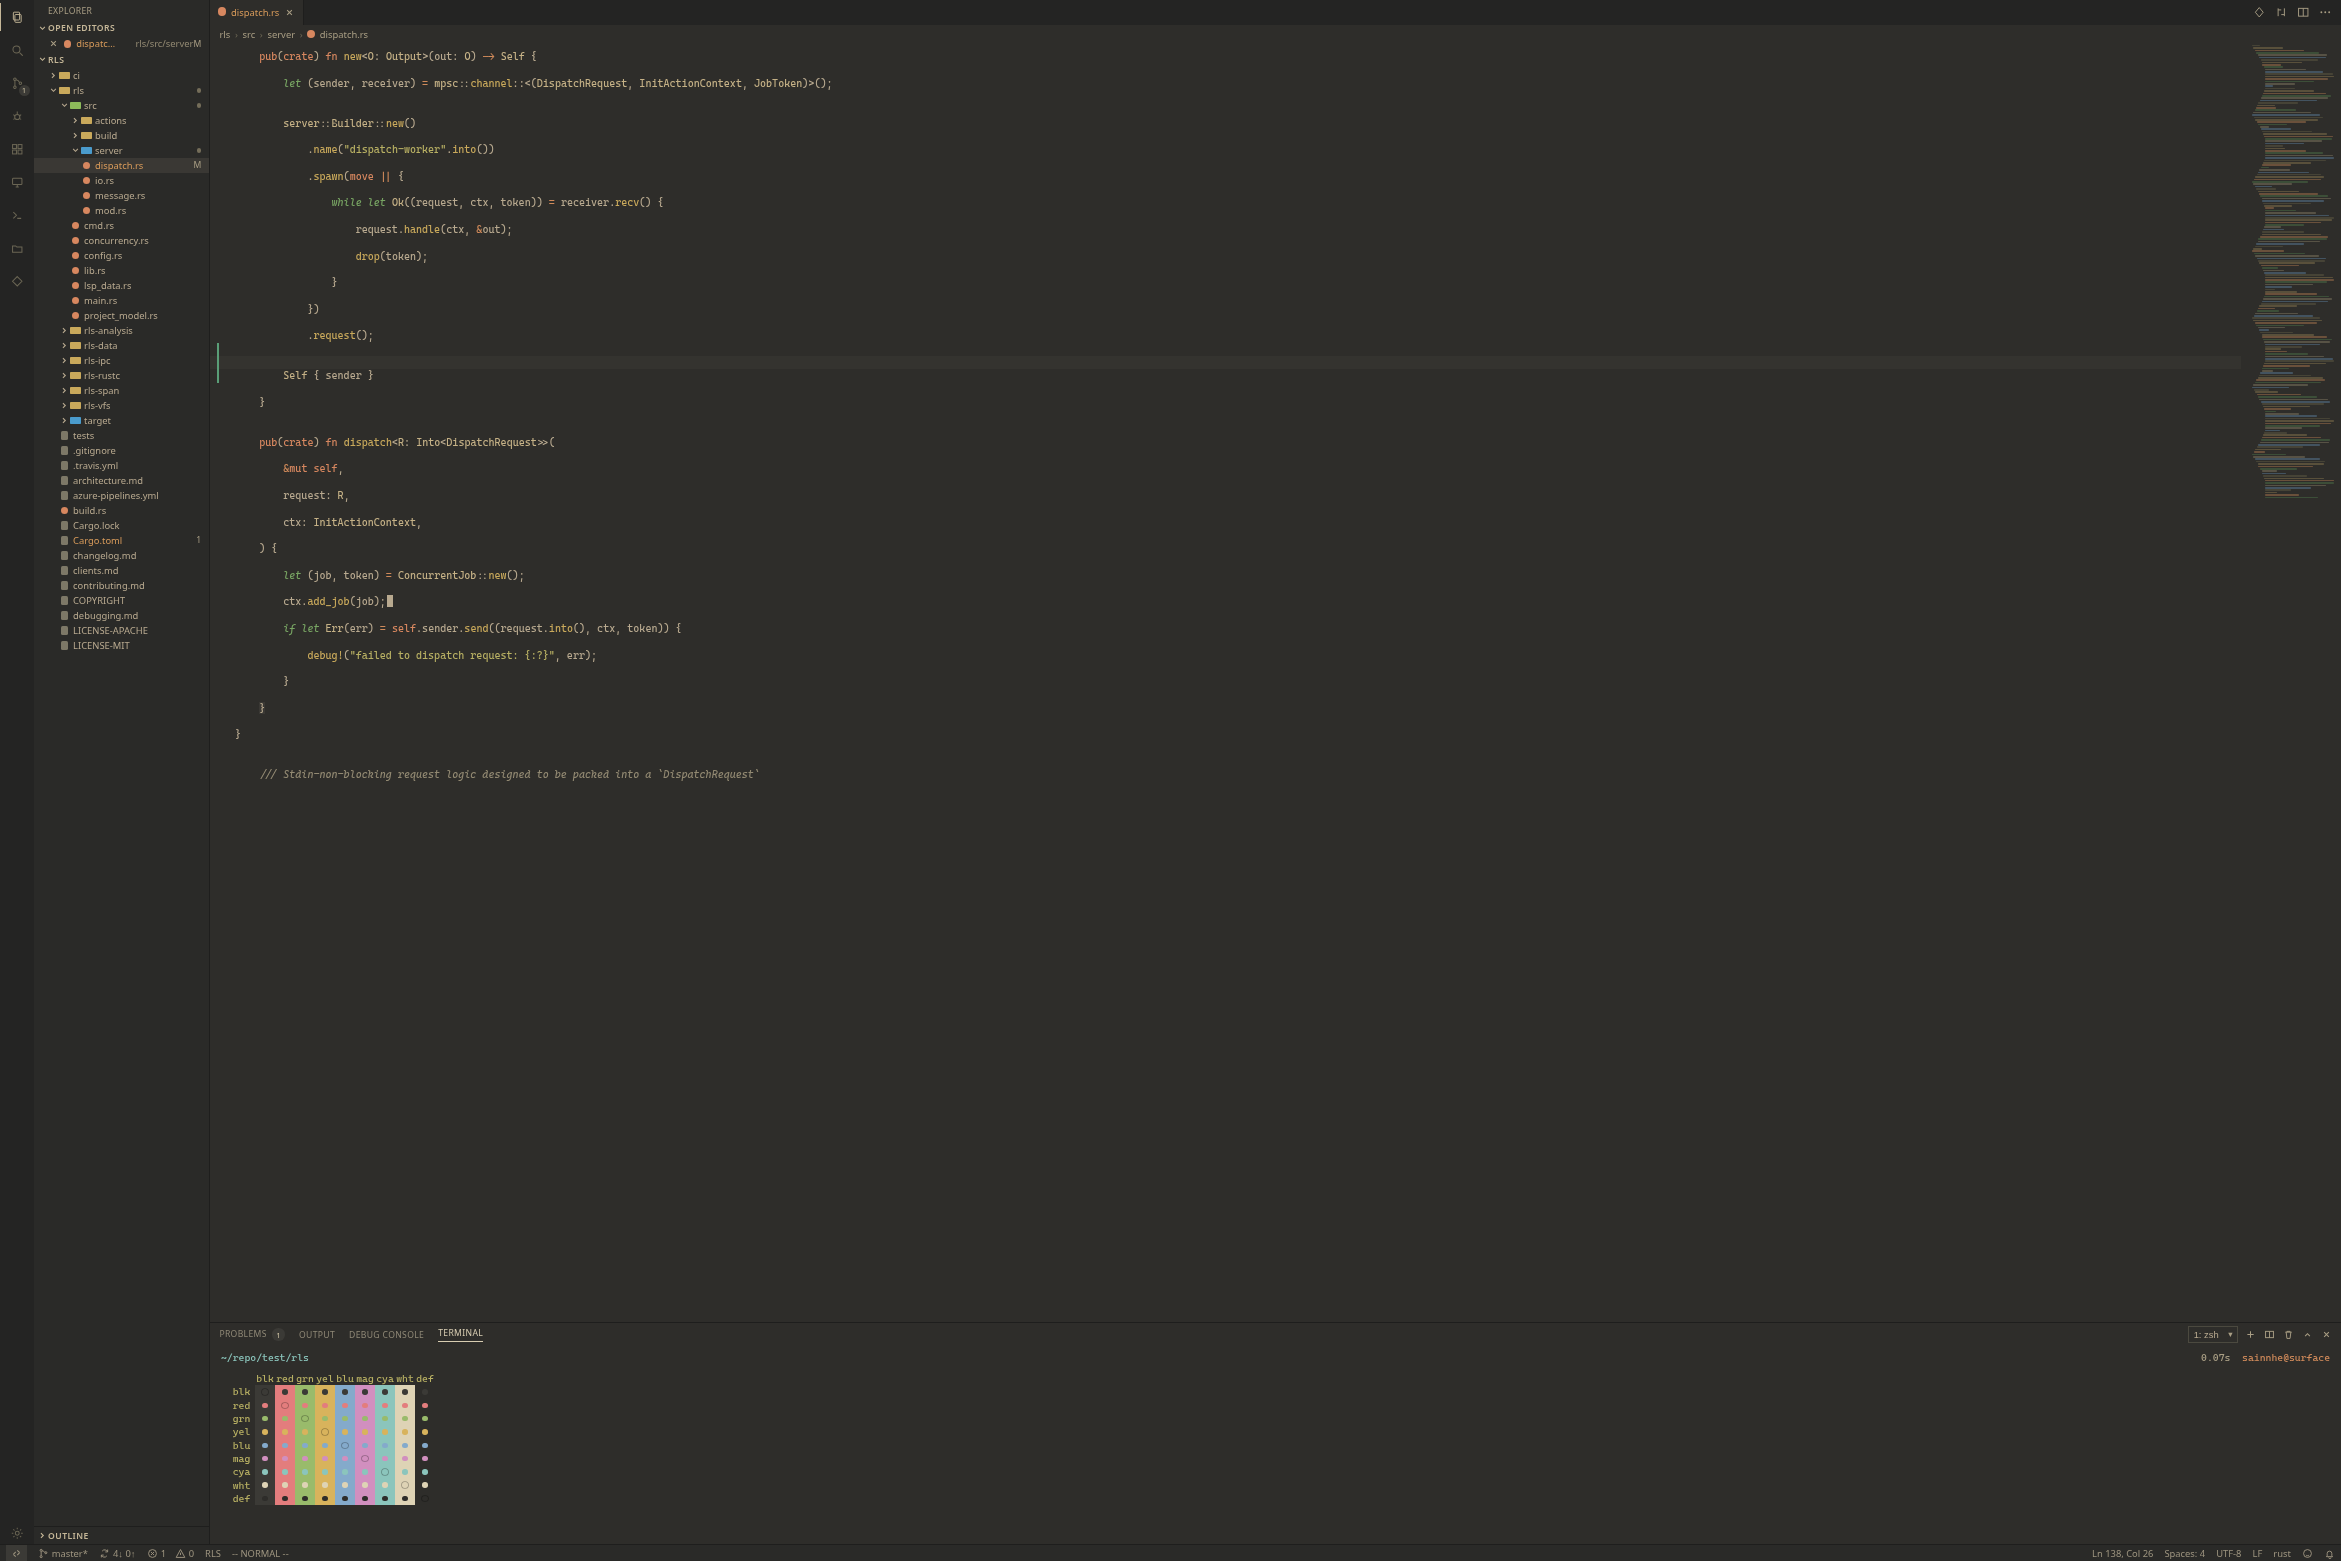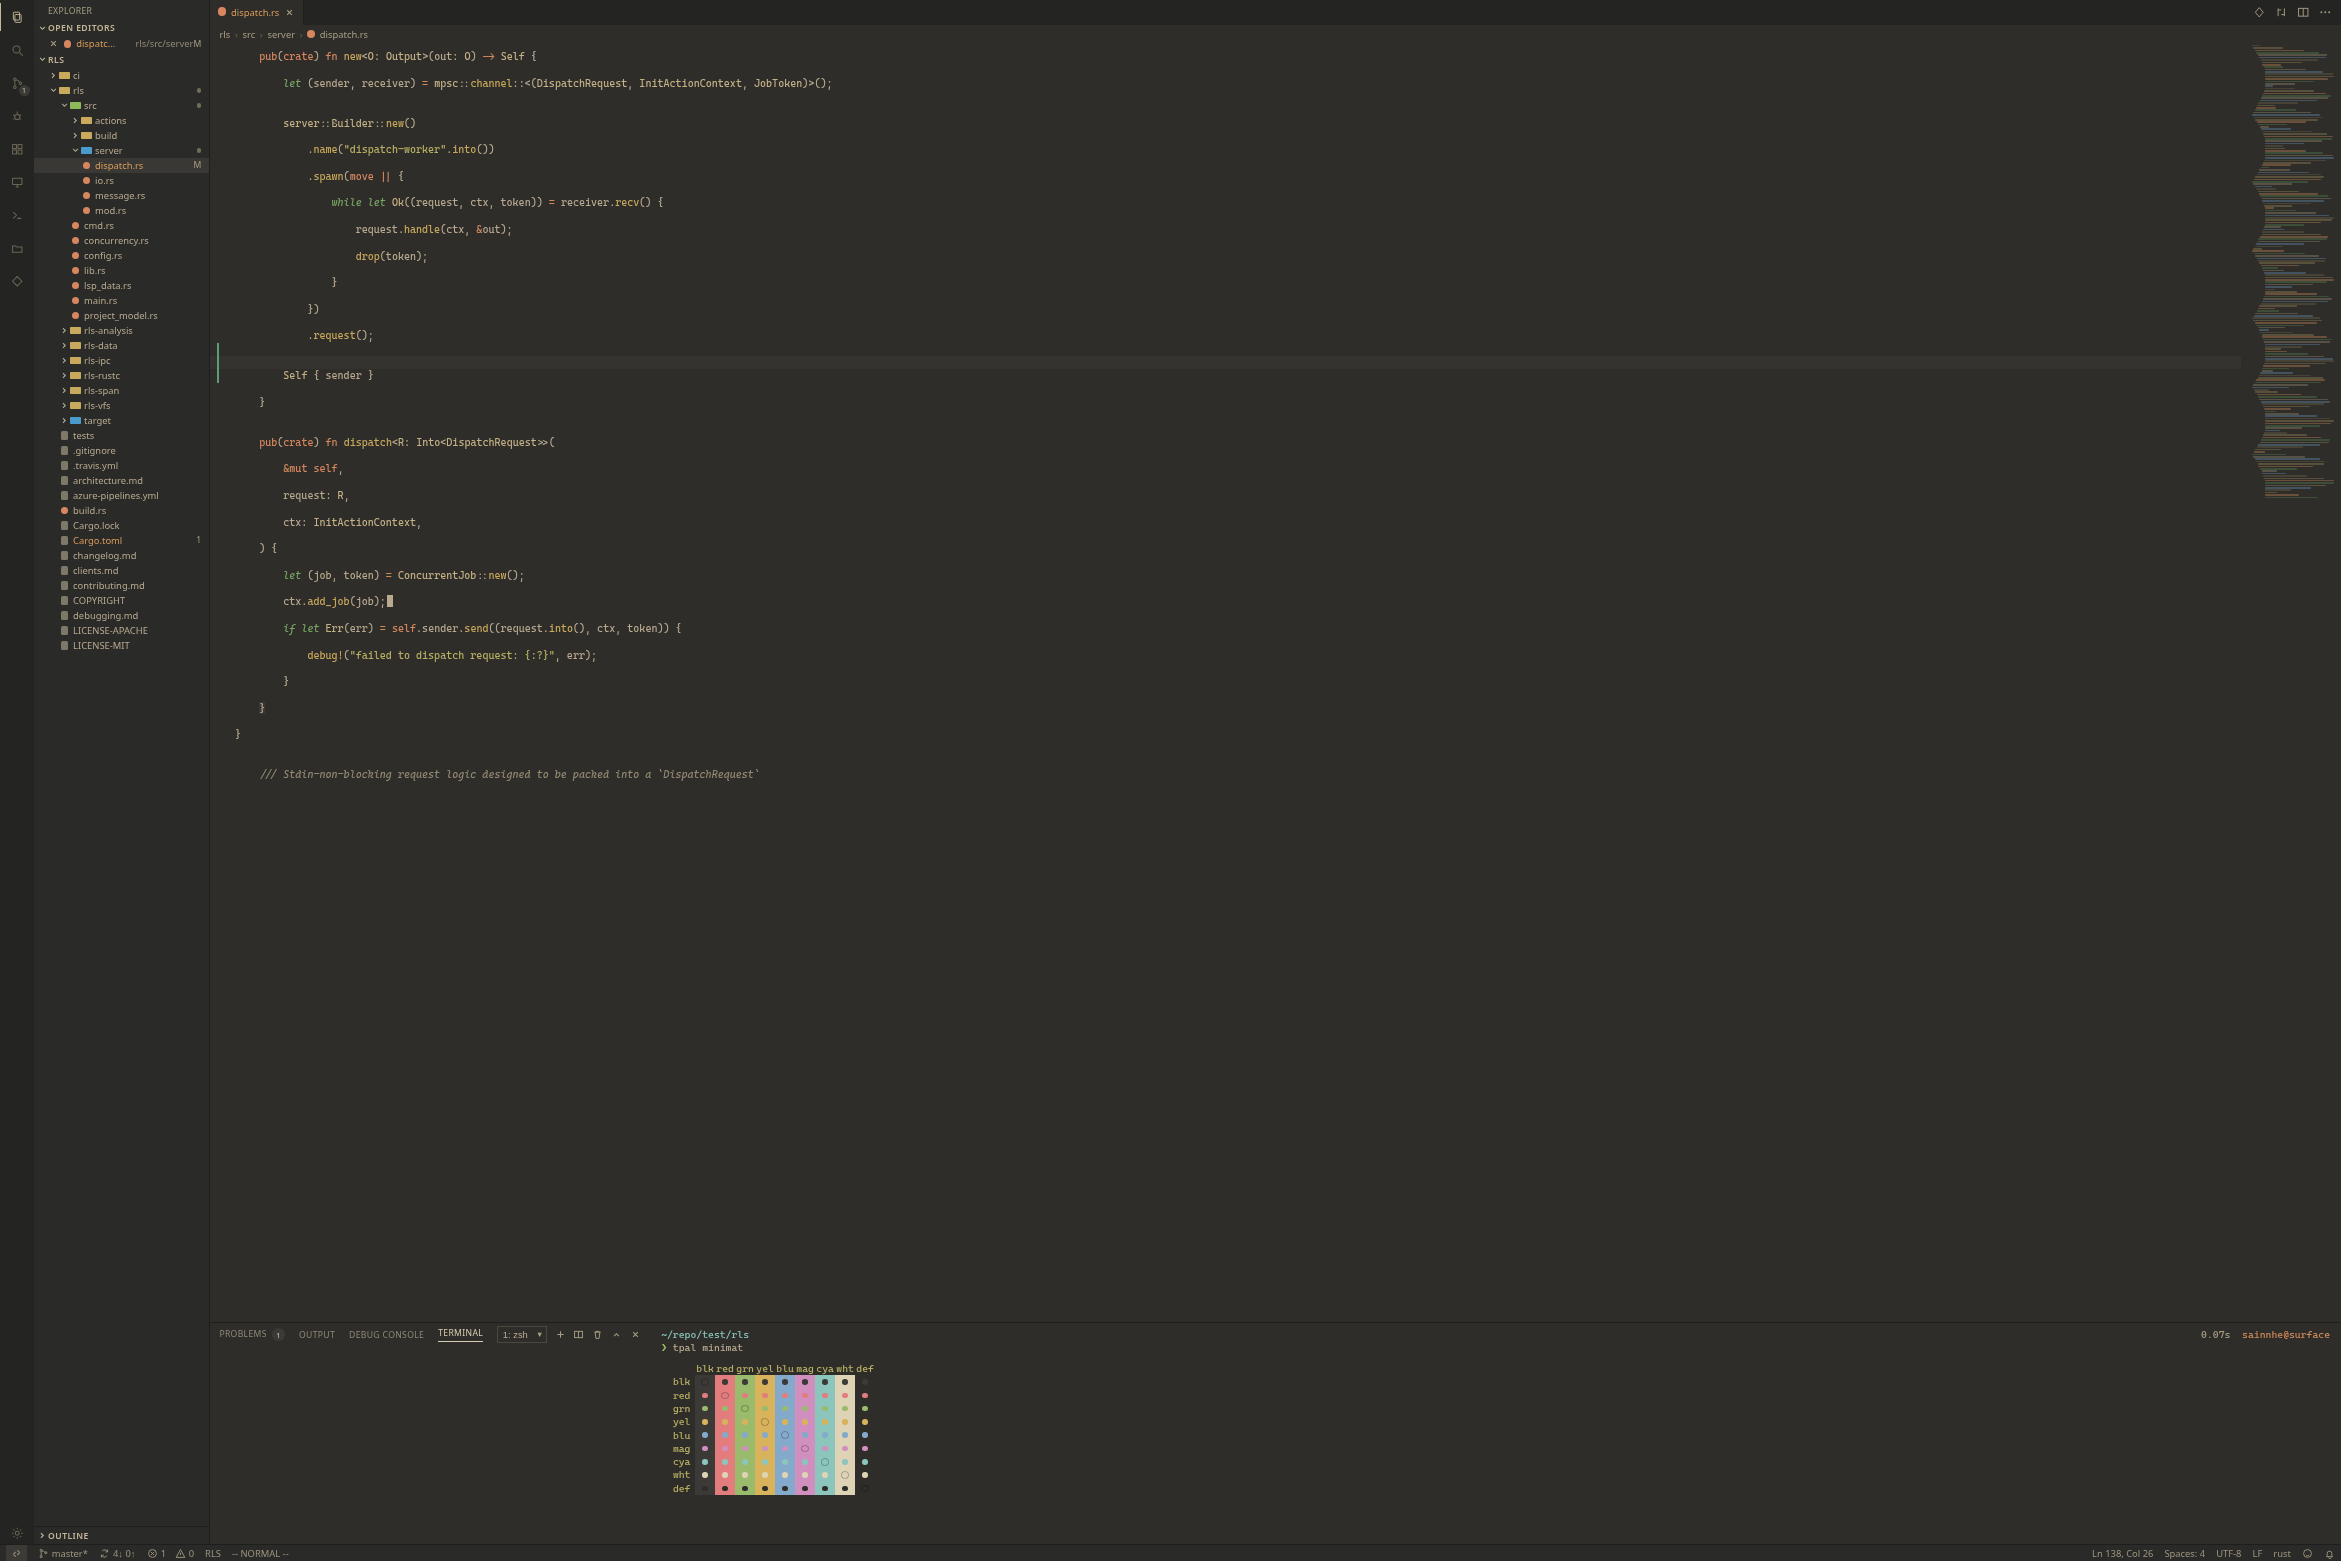--- a/index.html
+++ b/index.html
@@ -179,21 +179,21 @@
   height: 1.6px; margin: 0.8px 3.1px;
   border-radius: 0.8px;
 }
 
 
 .panel {
   height: 222px;
   background: #2e2d2a;
   border-top: 0.8px solid #1e1e1d;
   display: flex;
-  flex-direction: row;
+  flex-direction: column;
 }
 .panel-tabs{
   height: 23.4px;
   display: flex;
   align-items: center;
   padding: 0 9.4px;
   gap: 14px;
   color: #8f8876;
   font-size: 8.6px;
   letter-spacing: .04em;
@@ -1053,23 +1053,20 @@
               </svg>
             </span>
         </div>
       </div>
 
       <div class="panel-body mono">
         <div>
           <span class="rhs"><span>0.07s</span>&nbsp;&nbsp;<span class="user">sainnhe@surface</span></span>
           <span style="color:#8bc5bc">~/repo/test/rls</span>
         </div>
-        <div>
-          <span style="color:#99bb6b">❯</span>&nbsp;<span>tpal minimat</span>
-        </div>
 
         <div class="color-grid" id="colorgrid">
             <div class="hdr"></div>
             <div class="hdr">blk</div>
             <div class="hdr">red</div>
             <div class="hdr">grn</div>
             <div class="hdr">yel</div>
             <div class="hdr">blu</div>
             <div class="hdr">mag</div>
             <div class="hdr">cya</div>

